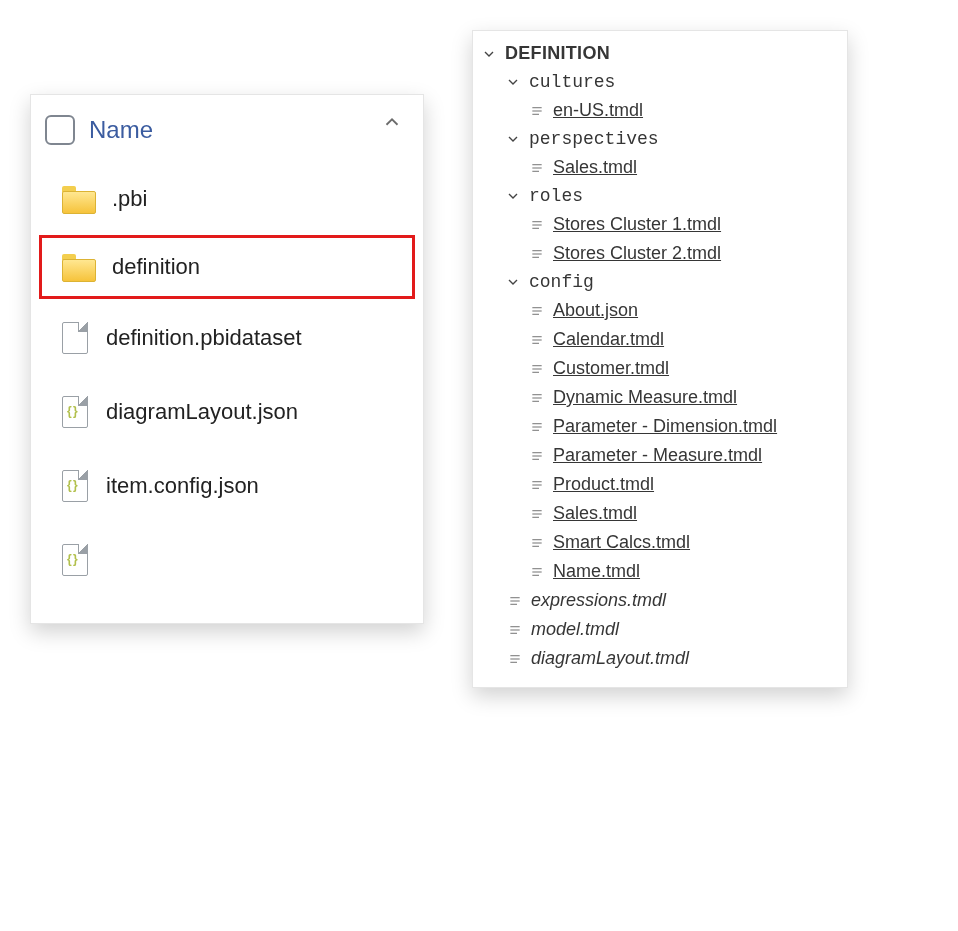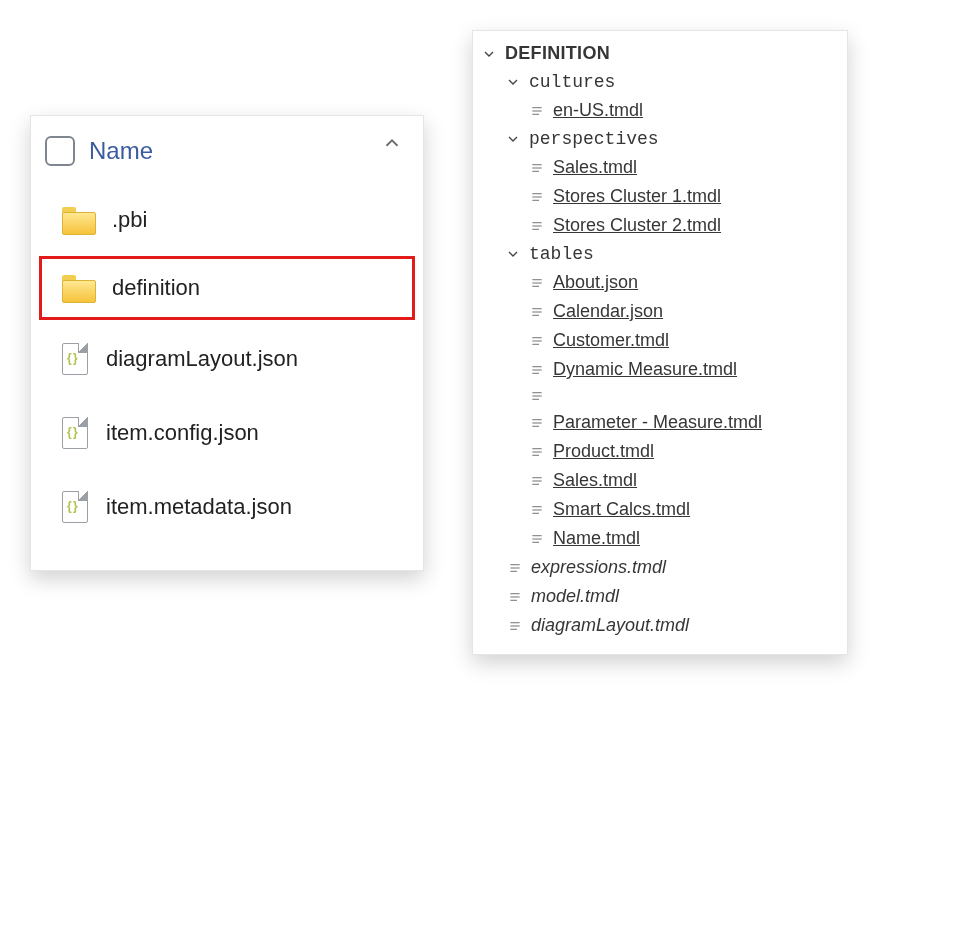--- a/index.html
+++ b/index.html
@@ -145,36 +145,39 @@
     <div id="explorer-rows">
         <div class="row">
           <div class="folder-icon"></div>
           <span>.pbi</span>
         </div>
         <div class="row highlight">
           <div class="folder-icon"></div>
           <span>definition</span>
         </div>
         <div class="row">
+          <div class="file-icon"></div>
+          <span>definition.pbidataset</span>
+        </div>
+        <div class="row">
           <div class="file-icon json">
             <span>{ }</span>
           </div>
           <span>diagramLayout.json</span>
         </div>
         <div class="row">
           <div class="file-icon json">
             <span>{ }</span>
           </div>
           <span>item.config.json</span>
         </div>
         <div class="row">
           <div class="file-icon json">
             <span>{ }</span>
           </div>
-          <span>item.metadata.json</span>
         </div>
       </div>
   </div>
 
   <div class="tree">
     <div class="node lvl0">
       <span class="chevron">
         <svg viewBox="0 0 24 24" fill="none" stroke="currentColor" stroke-width="2">
             <polyline points="6 9 12 15 18 9"></polyline>
           </svg>
@@ -211,67 +214,75 @@
         <div class="node lvl2">
           <span class="file-glyph">
             <svg viewBox="0 0 24 24" fill="none" stroke="currentColor" stroke-width="1.8">
               <line x1="5" y1="7" x2="19" y2="7"></line>
               <line x1="5" y1="12" x2="19" y2="12"></line>
               <line x1="5" y1="17" x2="15" y2="17"></line>
             </svg>
           </span>
           <span>Sales.tmdl</span>
         </div>
-        <div class="node lvl2">
-          <span class="file-glyph">
-            <svg viewBox="0 0 24 24" fill="none" stroke="currentColor" stroke-width="1.8">
-              <line x1="5" y1="7" x2="19" y2="7"></line>
-              <line x1="5" y1="12" x2="19" y2="12"></line>
-              <line x1="5" y1="17" x2="15" y2="17"></line>
-            </svg>
-          </span>
-          <span>Stores Cluster 1.tmdl</span>
-        </div>
-        <div class="node lvl2">
-          <span class="file-glyph">
-            <svg viewBox="0 0 24 24" fill="none" stroke="currentColor" stroke-width="1.8">
-              <line x1="5" y1="7" x2="19" y2="7"></line>
-              <line x1="5" y1="12" x2="19" y2="12"></line>
-              <line x1="5" y1="17" x2="15" y2="17"></line>
-            </svg>
-          </span>
-          <span>Stores Cluster 2.tmdl</span>
-        </div>
         <div class="node lvl1">
           <span class="chevron">
             <svg viewBox="0 0 24 24" fill="none" stroke="currentColor" stroke-width="2">
               <polyline points="6 9 12 15 18 9"></polyline>
             </svg>
           </span>
-          <span>tables</span>
+          <span>roles</span>
+        </div>
+        <div class="node lvl2">
+          <span class="file-glyph">
+            <svg viewBox="0 0 24 24" fill="none" stroke="currentColor" stroke-width="1.8">
+              <line x1="5" y1="7" x2="19" y2="7"></line>
+              <line x1="5" y1="12" x2="19" y2="12"></line>
+              <line x1="5" y1="17" x2="15" y2="17"></line>
+            </svg>
+          </span>
+          <span>Stores Cluster 1.tmdl</span>
+        </div>
+        <div class="node lvl2">
+          <span class="file-glyph">
+            <svg viewBox="0 0 24 24" fill="none" stroke="currentColor" stroke-width="1.8">
+              <line x1="5" y1="7" x2="19" y2="7"></line>
+              <line x1="5" y1="12" x2="19" y2="12"></line>
+              <line x1="5" y1="17" x2="15" y2="17"></line>
+            </svg>
+          </span>
+          <span>Stores Cluster 2.tmdl</span>
+        </div>
+        <div class="node lvl1">
+          <span class="chevron">
+            <svg viewBox="0 0 24 24" fill="none" stroke="currentColor" stroke-width="2">
+              <polyline points="6 9 12 15 18 9"></polyline>
+            </svg>
+          </span>
+          <span>config</span>
         </div>
         <div class="node lvl2">
           <span class="file-glyph">
             <svg viewBox="0 0 24 24" fill="none" stroke="currentColor" stroke-width="1.8">
               <line x1="5" y1="7" x2="19" y2="7"></line>
               <line x1="5" y1="12" x2="19" y2="12"></line>
               <line x1="5" y1="17" x2="15" y2="17"></line>
             </svg>
           </span>
           <span>About.json</span>
         </div>
         <div class="node lvl2">
           <span class="file-glyph">
             <svg viewBox="0 0 24 24" fill="none" stroke="currentColor" stroke-width="1.8">
               <line x1="5" y1="7" x2="19" y2="7"></line>
               <line x1="5" y1="12" x2="19" y2="12"></line>
               <line x1="5" y1="17" x2="15" y2="17"></line>
             </svg>
           </span>
-          <span>Calendar.json</span>
+          <span>Calendar.tmdl</span>
         </div>
         <div class="node lvl2">
           <span class="file-glyph">
             <svg viewBox="0 0 24 24" fill="none" stroke="currentColor" stroke-width="1.8">
               <line x1="5" y1="7" x2="19" y2="7"></line>
               <line x1="5" y1="12" x2="19" y2="12"></line>
               <line x1="5" y1="17" x2="15" y2="17"></line>
             </svg>
           </span>
           <span>Customer.tmdl</span>
@@ -287,20 +298,21 @@
           <span>Dynamic Measure.tmdl</span>
         </div>
         <div class="node lvl2">
           <span class="file-glyph">
             <svg viewBox="0 0 24 24" fill="none" stroke="currentColor" stroke-width="1.8">
               <line x1="5" y1="7" x2="19" y2="7"></line>
               <line x1="5" y1="12" x2="19" y2="12"></line>
               <line x1="5" y1="17" x2="15" y2="17"></line>
             </svg>
           </span>
+          <span>Parameter - Dimension.tmdl</span>
         </div>
         <div class="node lvl2">
           <span class="file-glyph">
             <svg viewBox="0 0 24 24" fill="none" stroke="currentColor" stroke-width="1.8">
               <line x1="5" y1="7" x2="19" y2="7"></line>
               <line x1="5" y1="12" x2="19" y2="12"></line>
               <line x1="5" y1="17" x2="15" y2="17"></line>
             </svg>
           </span>
           <span>Parameter - Measure.tmdl</span>

